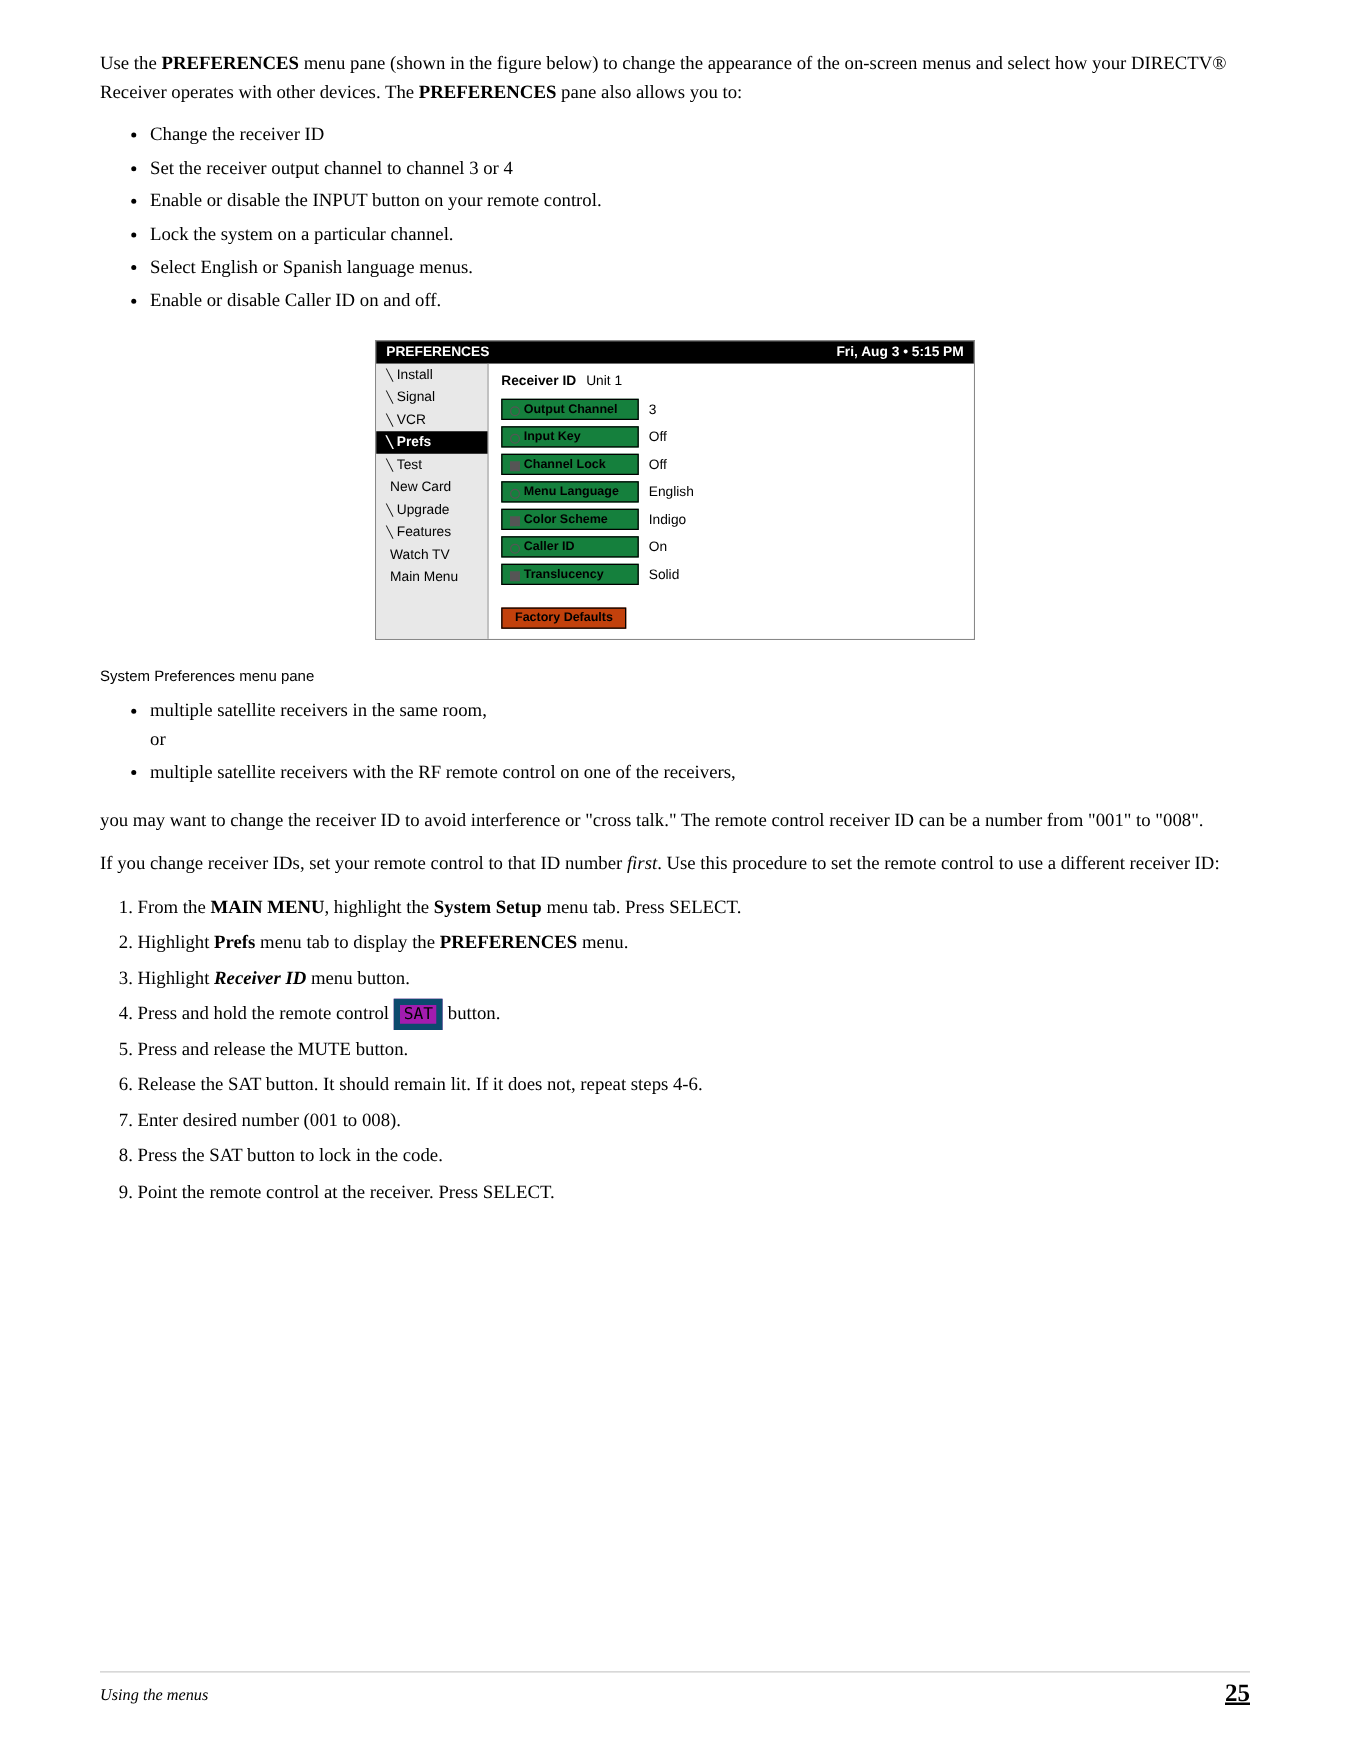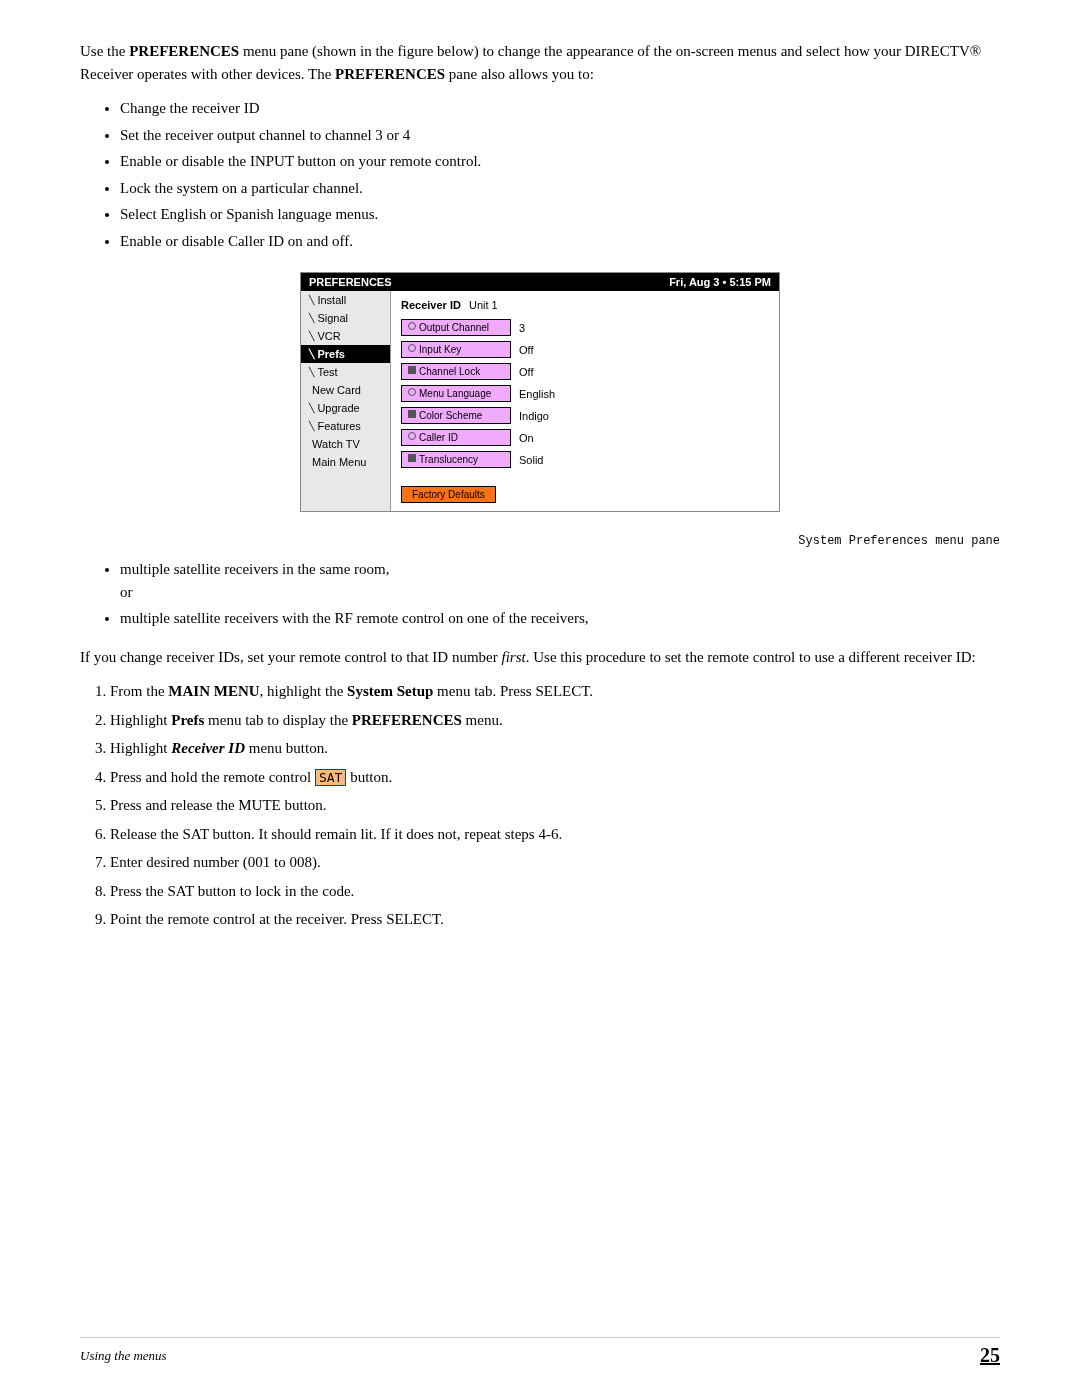--- a/index.html
+++ b/index.html
@@ -78,27 +78,27 @@
       padding: 8px 10px;
       background: #fff;
     }
     .pref-row {
       display: flex;
       align-items: center;
       margin-bottom: 5px;
     }
     .pref-label-btn {
       border: 1px solid #000;
-      background: #f0abfc;
+      background: #15803d;
       padding: 2px 6px;
       font-size: 10px;
-      font-weight: normal;
+      font-weight: bold;
       min-width: 110px;
       display: flex;
-      align-items: flex-start;
+      align-items: flex-end;
       gap: 3px;
     }
     .pref-label-btn .icon-circle {
       width: 8px; height: 8px;
       border: 1px solid #555;
       border-radius: 50%;
       display: inline-block;
     }
     .pref-label-btn .icon-square {
       width: 8px; height: 8px;
@@ -117,32 +117,32 @@
     .receiver-id-label {
       font-weight: bold;
       font-size: 11px;
       margin-right: 8px;
     }
     .receiver-id-value {
       font-size: 11px;
     }
     .factory-defaults-btn {
       border: 1px solid #000;
-      background: #f97316;
+      background: #c2410c;
       padding: 2px 10px;
       font-size: 10px;
-      font-weight: normal;
+      font-weight: bold;
       margin-top: 8px;
       display: inline-block;
       cursor: pointer;
     }
     .figure-caption {
-      text-align: right;
+      text-align: left;
       font-size: 12px;
-      font-family: Liberation Mono, monospace;
+      font-family: Liberation Sans, sans-serif;
       margin-top: 4px;
       margin-bottom: 8px;
       color: #000;
     }
     .change-receiver-id-section {
       display: flex;
       gap: 20px;
       margin-bottom: 12px;
     }
     .cr-label {
@@ -180,22 +180,22 @@
       font-size: 20px;
       font-weight: bold;
       font-style: normal;
       text-decoration: underline;
     }
     b, strong { font-weight: bold; }
     em, i { }
     .sat-btn {
       font-family: monospace;
       font-size: 13px;
-      background: #fdba74;
-      border: 1px solid #0c4a6e;
+      background: #a21caf;
+      border: 5px solid #0c4a6e;
       padding: 0 3px;
     }
   </style>
 </head>
 <body>
 
 <div class="main-content">
 
   <p>
     Use the <strong>PREFERENCES</strong> menu pane (shown in the figure below) to change the
@@ -323,20 +323,24 @@
   </div>
   <p class="figure-caption">System Preferences menu pane</p>
 
 
   <ul class="bullet-list">
     <li>multiple satellite receivers in the same room,<br>
     or</li>
     <li>multiple satellite receivers with the RF remote control on one of the receivers,</li>
   </ul>
 
+  <p>
+    you may want to change the receiver ID to avoid interference or "cross talk."
+    The remote control receiver ID can be a number from "001" to "008".
+  </p>
 
   <p>
     If you change receiver IDs, set your remote control to that ID number <em>first</em>.
     Use this procedure to set the remote control to use a different receiver ID:
   </p>
 
   <ol class="ordered-list">
     <li>From the <strong>MAIN MENU</strong>, highlight the <strong>System Setup</strong> menu tab. Press SELECT.</li>
     <li>Highlight <strong>Prefs</strong> menu tab to display the <strong>PREFERENCES</strong> menu.</li>
     <li>Highlight <em><strong>Receiver ID</strong></em> menu button.</li>

